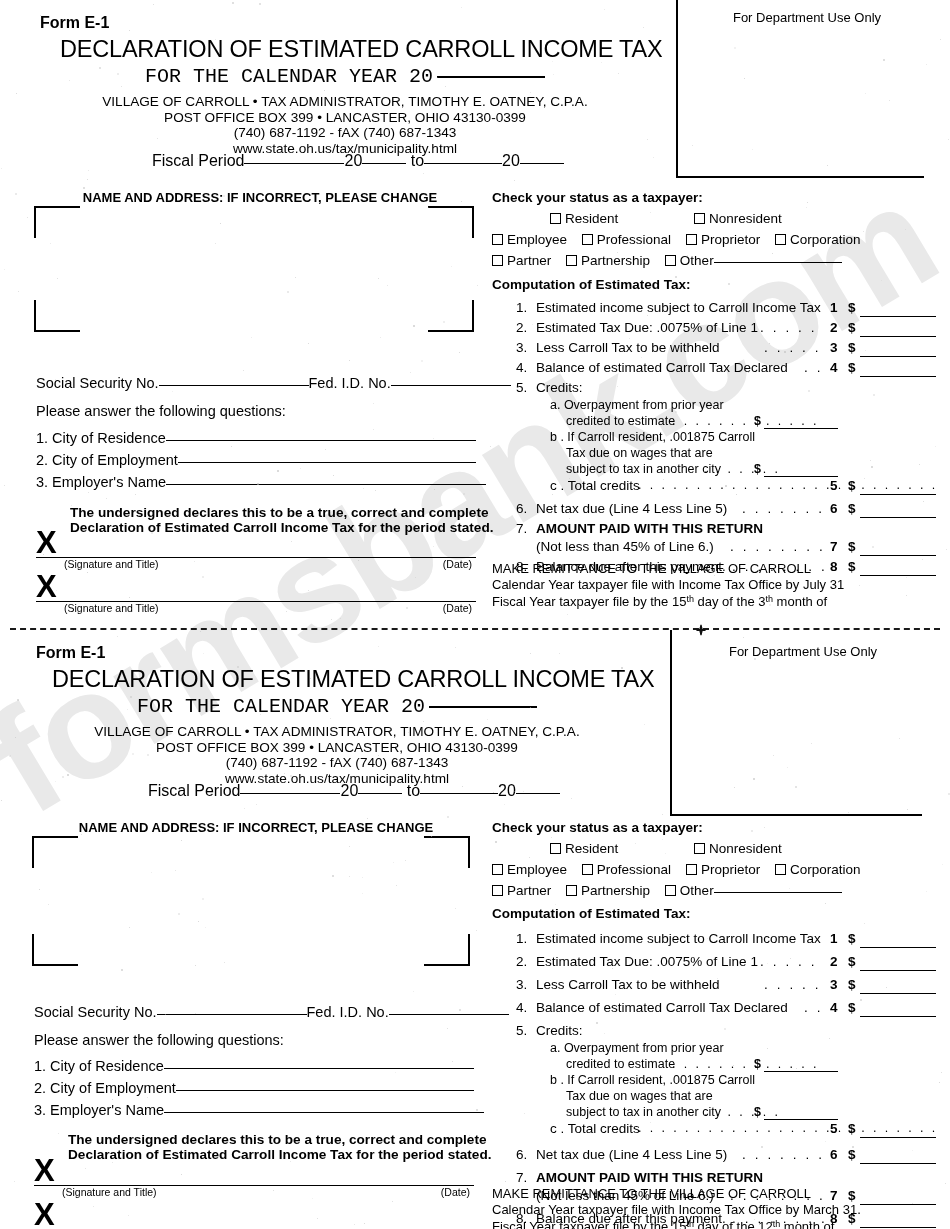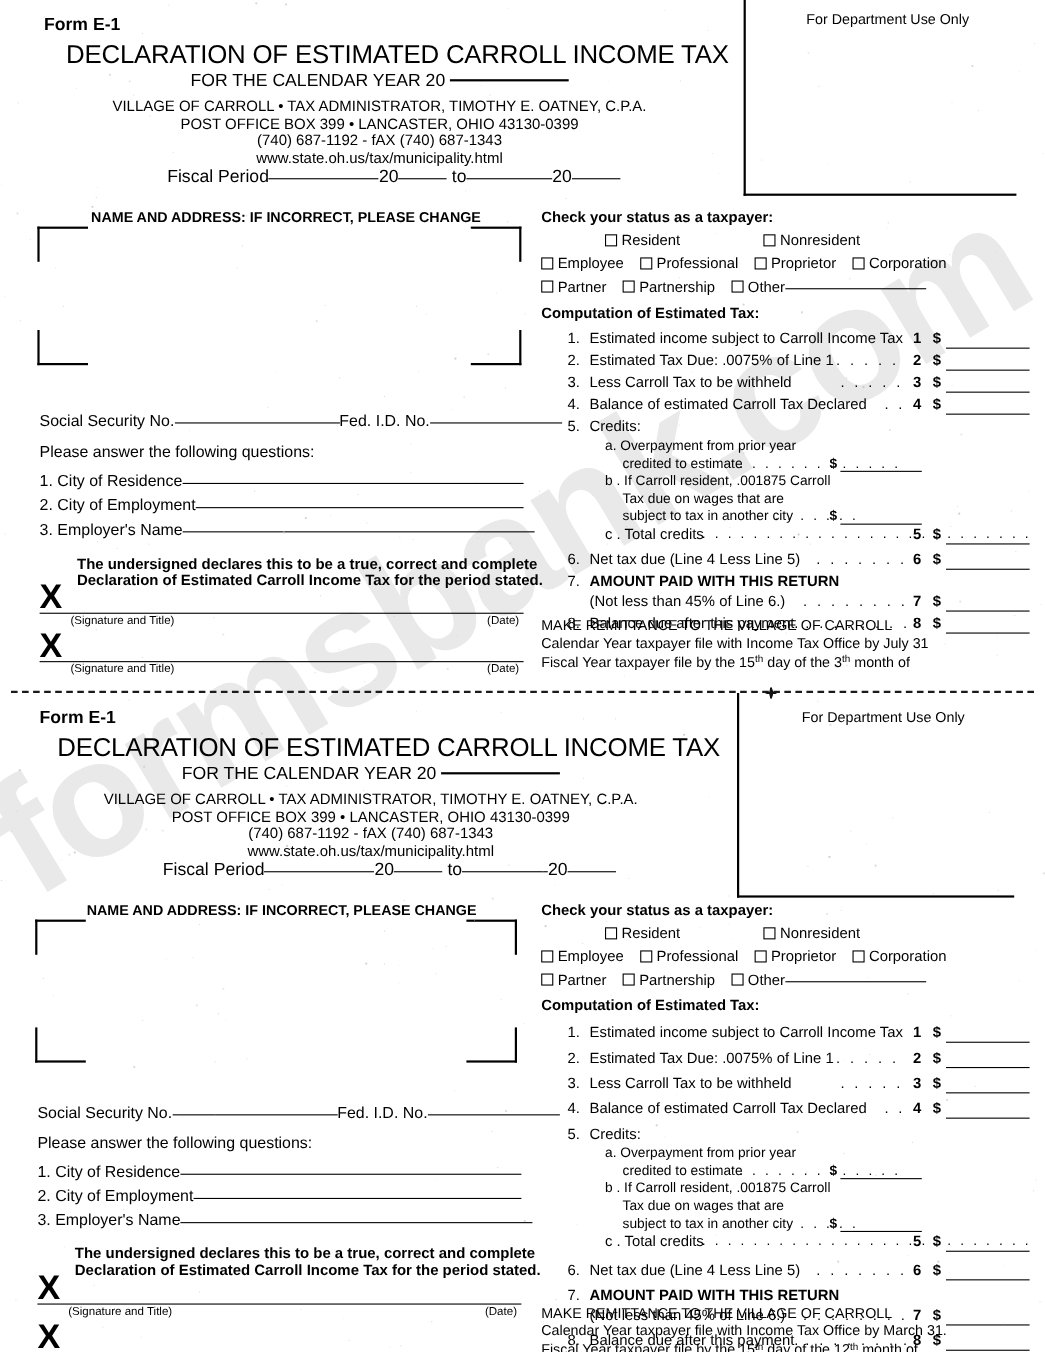--- a/index.html
+++ b/index.html
@@ -75,23 +75,24 @@
   }
 
   
   .header { position: absolute; text-align: center; }
   .title-l1 {
     font-size: 23.5px;
     letter-spacing: -0.2px;
     white-space: nowrap;
   }
   .title-l2 {
-    font-size: 16px;
+    font-size: 20px;
     margin-top: 2px;
     white-space: nowrap;
+    font-family: Liberation Mono, monospace;
   }
   .title-l2 .blank-year {
     display: inline-block;
     width: 108px;
     border-bottom: 2.5px solid #000;
     vertical-align: 4px;
     margin-left: 4px;
   }
   .addr {
     font-size: 13.6px;

